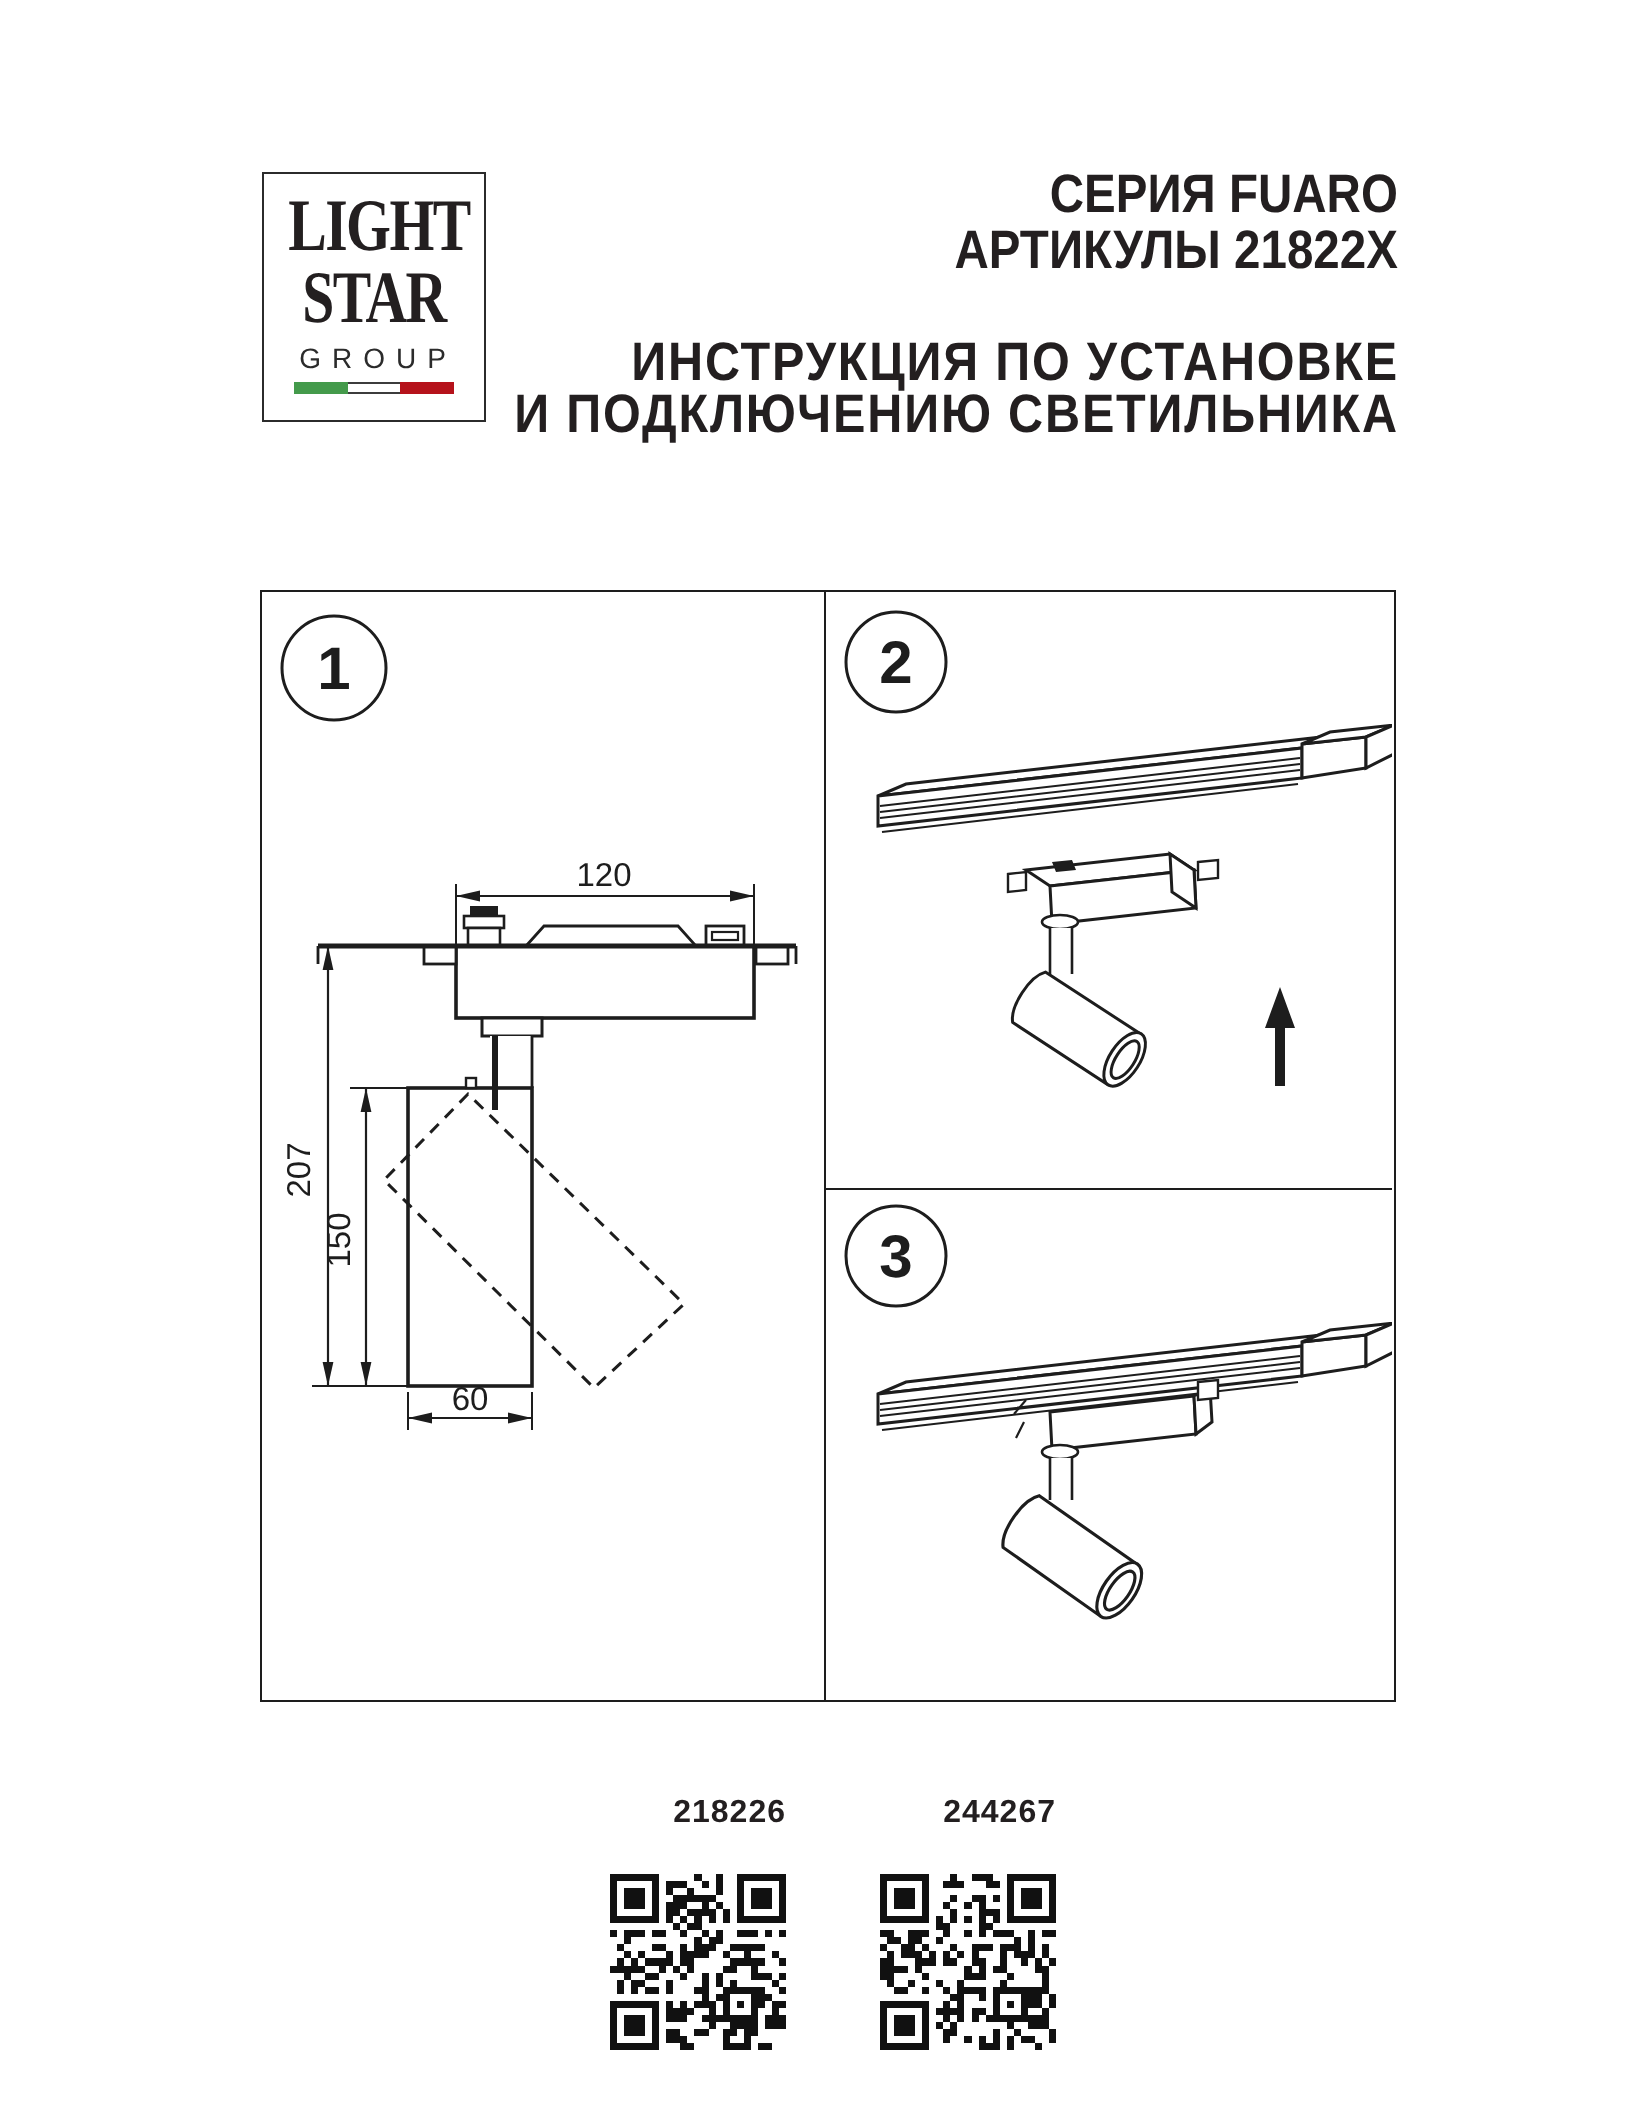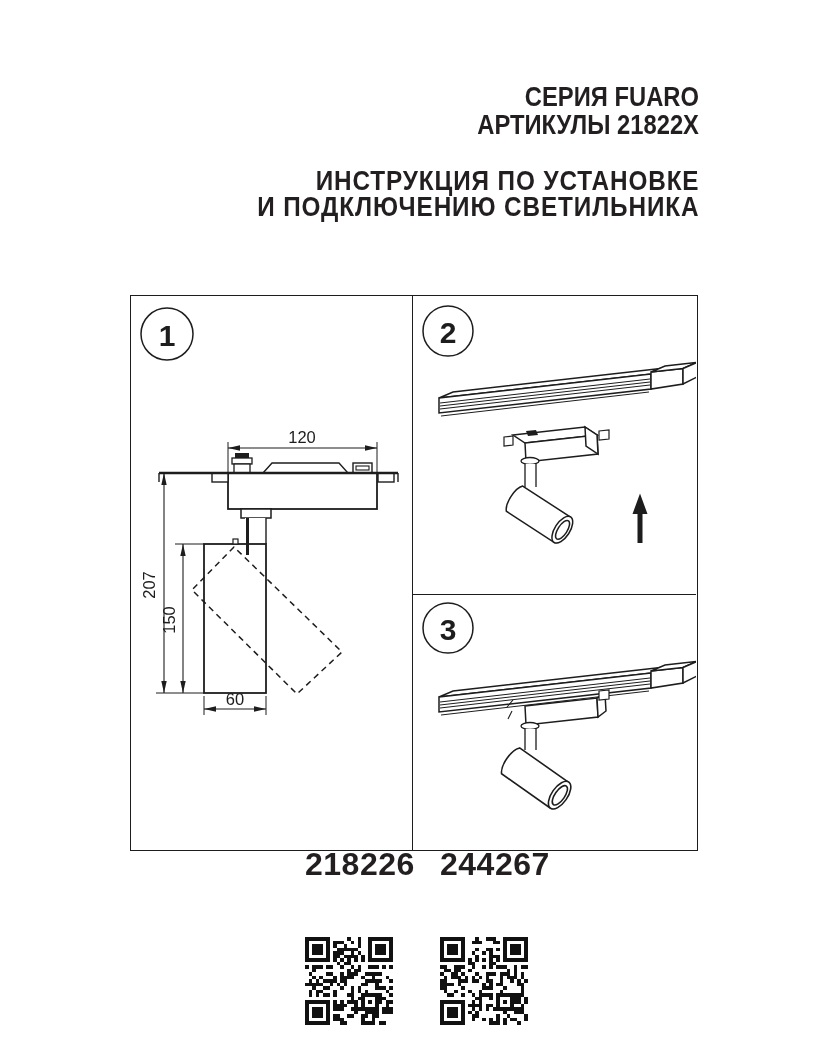--- a/index.html
+++ b/index.html
@@ -30,29 +30,39 @@
   .vdiv{position:absolute;left:280.5px;top:0;width:1.6px;height:100%;background:#1d1d1d;}
   .hdiv{position:absolute;left:282px;top:297.5px;width:283px;height:1.6px;background:#1d1d1d;}
   .panel{position:absolute;}
   .p1{left:0;top:0;}
   .p2{left:282px;top:0;}
   .p3{left:282px;top:299px;}
   svg text{font-family:"Liberation Sans",sans-serif;}
   .dimtxt{font-size:16.5px;fill:#1d1d1d;}
   .stepnum{font-size:30px;font-weight:700;fill:#1d1d1d;}
   
-  .article-label{position:absolute;width:88px;text-align:left;top:846px;
-                 font-size:32px;font-weight:700;letter-spacing:.5px;color:#231f20;}
+  .article-label{position:absolute;width:88px;text-align:right;top:898px;
+                 font-size:16px;font-weight:700;letter-spacing:.5px;color:#231f20;}
   .qr{position:absolute;top:937px;width:88px;height:88px;fill:#111;}
 </style>
 </head>
 <body>
 
 <div class="page">
 
+  <div class="logo-box">
+    <div class="logo-word w1">LIGHT</div>
+    <div class="logo-word w2">STAR</div>
+    <div class="logo-group">GROUP</div>
+    <div class="flag">
+      <div class="seg" style="background:#449a4b;"></div>
+      <div class="seg mid"></div>
+      <div class="seg" style="background:#b5121b;"></div>
+    </div>
+  </div>
 
   <div class="series-block">
     <div>СЕРИЯ FUARO</div>
     <div>АРТИКУЛЫ 21822X</div>
   </div>
   <div class="instr-block">
     <div>ИНСТРУКЦИЯ ПО УСТАНОВКЕ</div>
     <div>И ПОДКЛЮЧЕНИЮ СВЕТИЛЬНИКА</div>
   </div>
 

